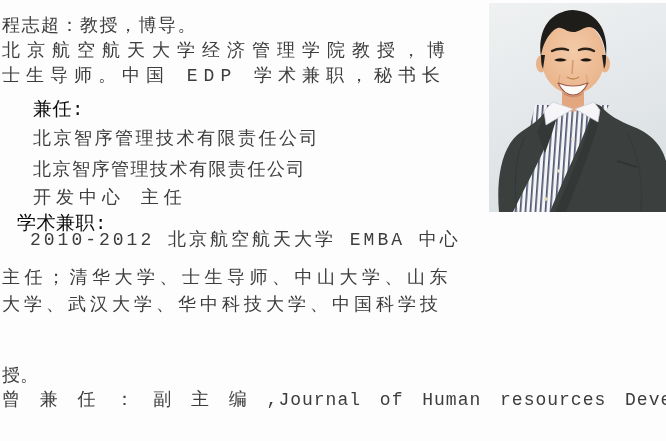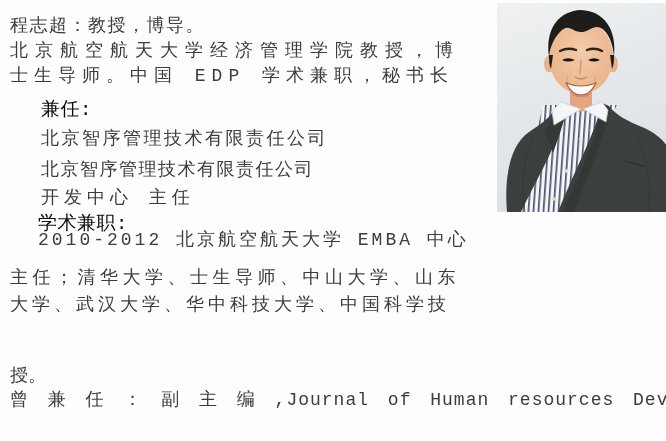--- a/index.html
+++ b/index.html
@@ -1,21 +1,21 @@
 <!DOCTYPE html>
 <html><head>
 <meta charset="utf-8">
 <style>
   html,body{margin:0;padding:0;}
   body{
     width:666px;height:441px;overflow:hidden;
     background:#fdfdfd;
     font-family:"Liberation Mono","DejaVu Sans Mono",monospace;
   }
-  .page{position:relative;width:614px;height:441px;background:#fdfdfd;margin-left:8px;}
+  .page{position:relative;width:614px;height:441px;background:#fdfdfd;}
   .ln{
     position:absolute;
     font-size:18px;line-height:20px;
     color:#3d3d3d;
     white-space:nowrap;
   }
   .hd{
     font-weight:400;font-size:19px;color:#0c0c0c;
   }
   .photo-wrap{
@@ -31,21 +31,21 @@
 
   <div class="ln" style="top:16px;left:2px;letter-spacing:1.5px">程志超：教授，博导。</div>
   <div class="ln" style="top:41px;left:2px;letter-spacing:7px">北京航空航天大学经济管理学院教授，博</div>
   <div class="ln" style="top:66px;left:2px;letter-spacing:6px">士生导师。中国 EDP 学术兼职，秘书长</div>
 
   <div class="ln hd" style="top:100px;left:33px;letter-spacing:0.5px">兼任:</div>
   <div class="ln" style="top:129px;left:33px;letter-spacing:2.5px">北京智序管理技术有限责任公司</div>
   <div class="ln" style="top:160px;left:33px;letter-spacing:1.5px">北京智序管理技术有限责任公司</div>
   <div class="ln" style="top:188px;left:33px;letter-spacing:5px">开发中心 主任</div>
 
-  <div class="ln hd" style="top:214px;left:30px;letter-spacing:0.5px">学术兼职:</div>
+  <div class="ln hd" style="top:214px;left:17px;letter-spacing:0.5px">学术兼职:</div>
   <div class="ln" style="top:230px;left:30px;letter-spacing:3px">2010-2012 北京航空航天大学 EMBA 中心</div>
   <div class="ln" style="top:268px;left:2px;letter-spacing:4.5px">主任；清华大学、士生导师、中山大学、山东</div>
   <div class="ln" style="top:295px;left:2px;letter-spacing:4px">大学、武汉大学、华中科技大学、中国科学技</div>
   <div class="ln" style="top:366px;left:2px;letter-spacing:0">授。</div>
 
   <div class="ln" style="top:390px;left:2px;letter-spacing:1px;word-spacing:7px">曾 兼 任 ： 副 主 编 ,Journal of Human resources Development</div>
 
   <div class="photo-wrap">
     <svg width="177" height="209" viewBox="0 0 177 209" xmlns="http://www.w3.org/2000/svg">
       <defs>

